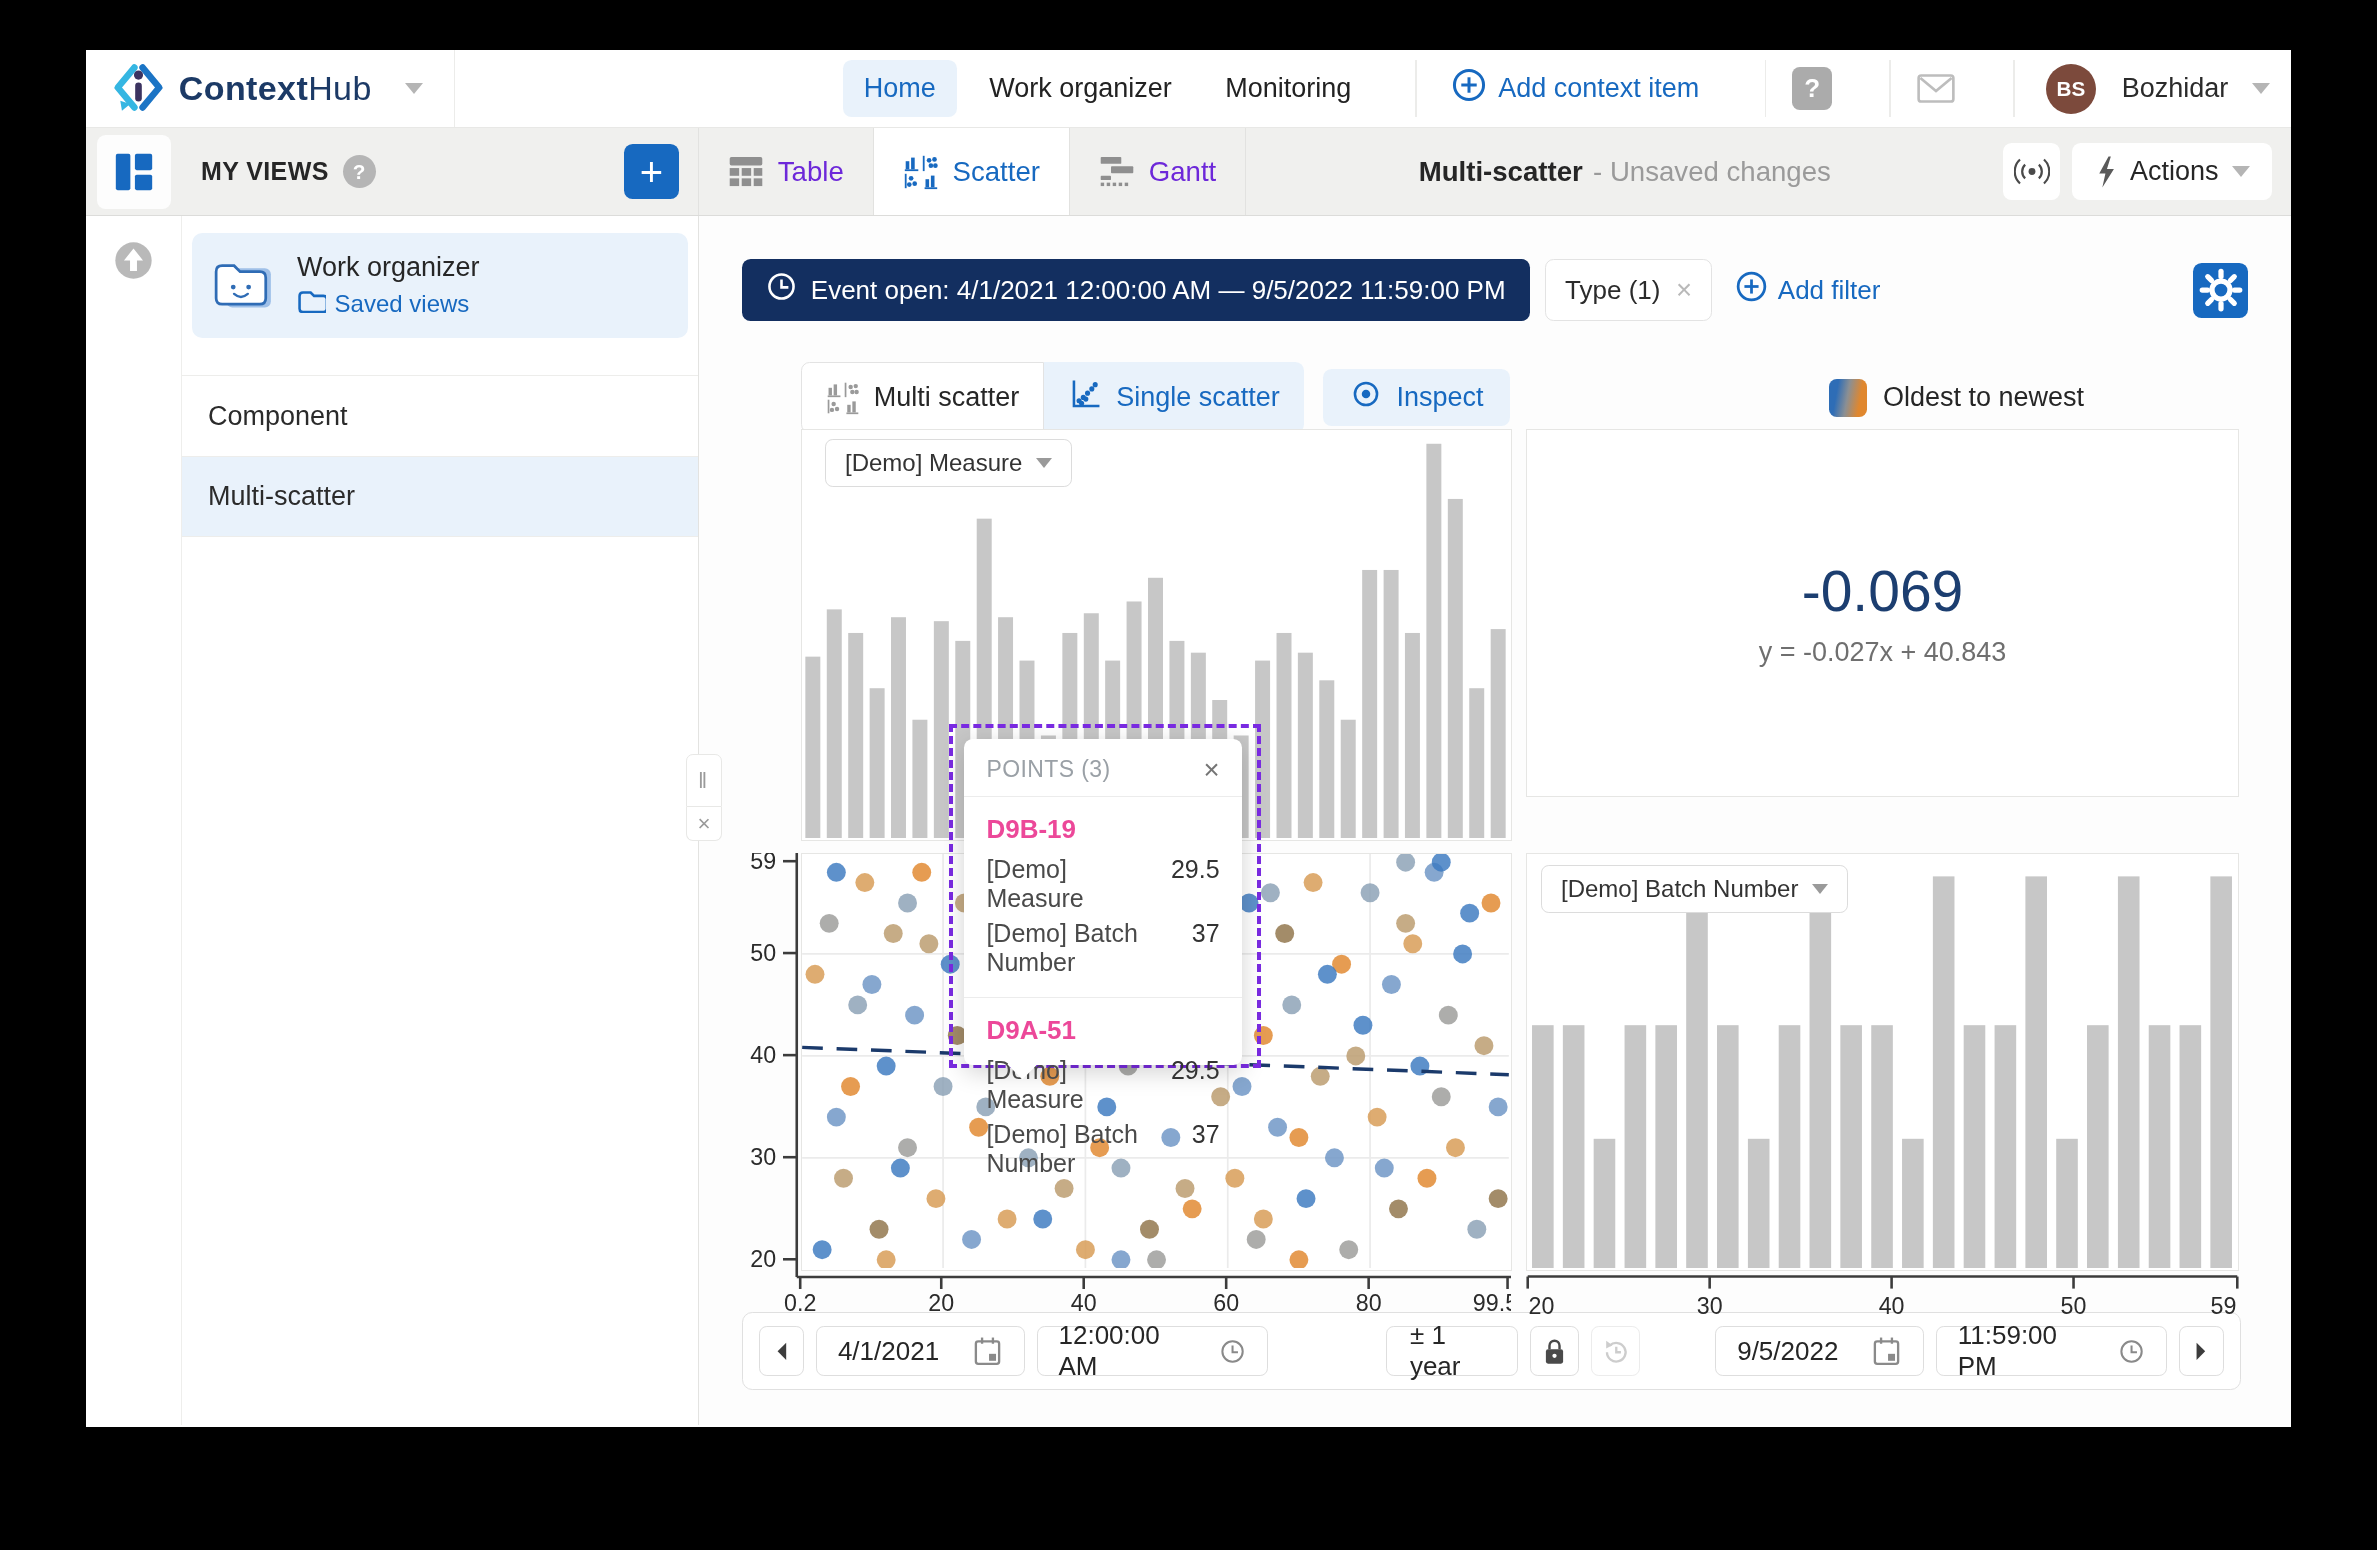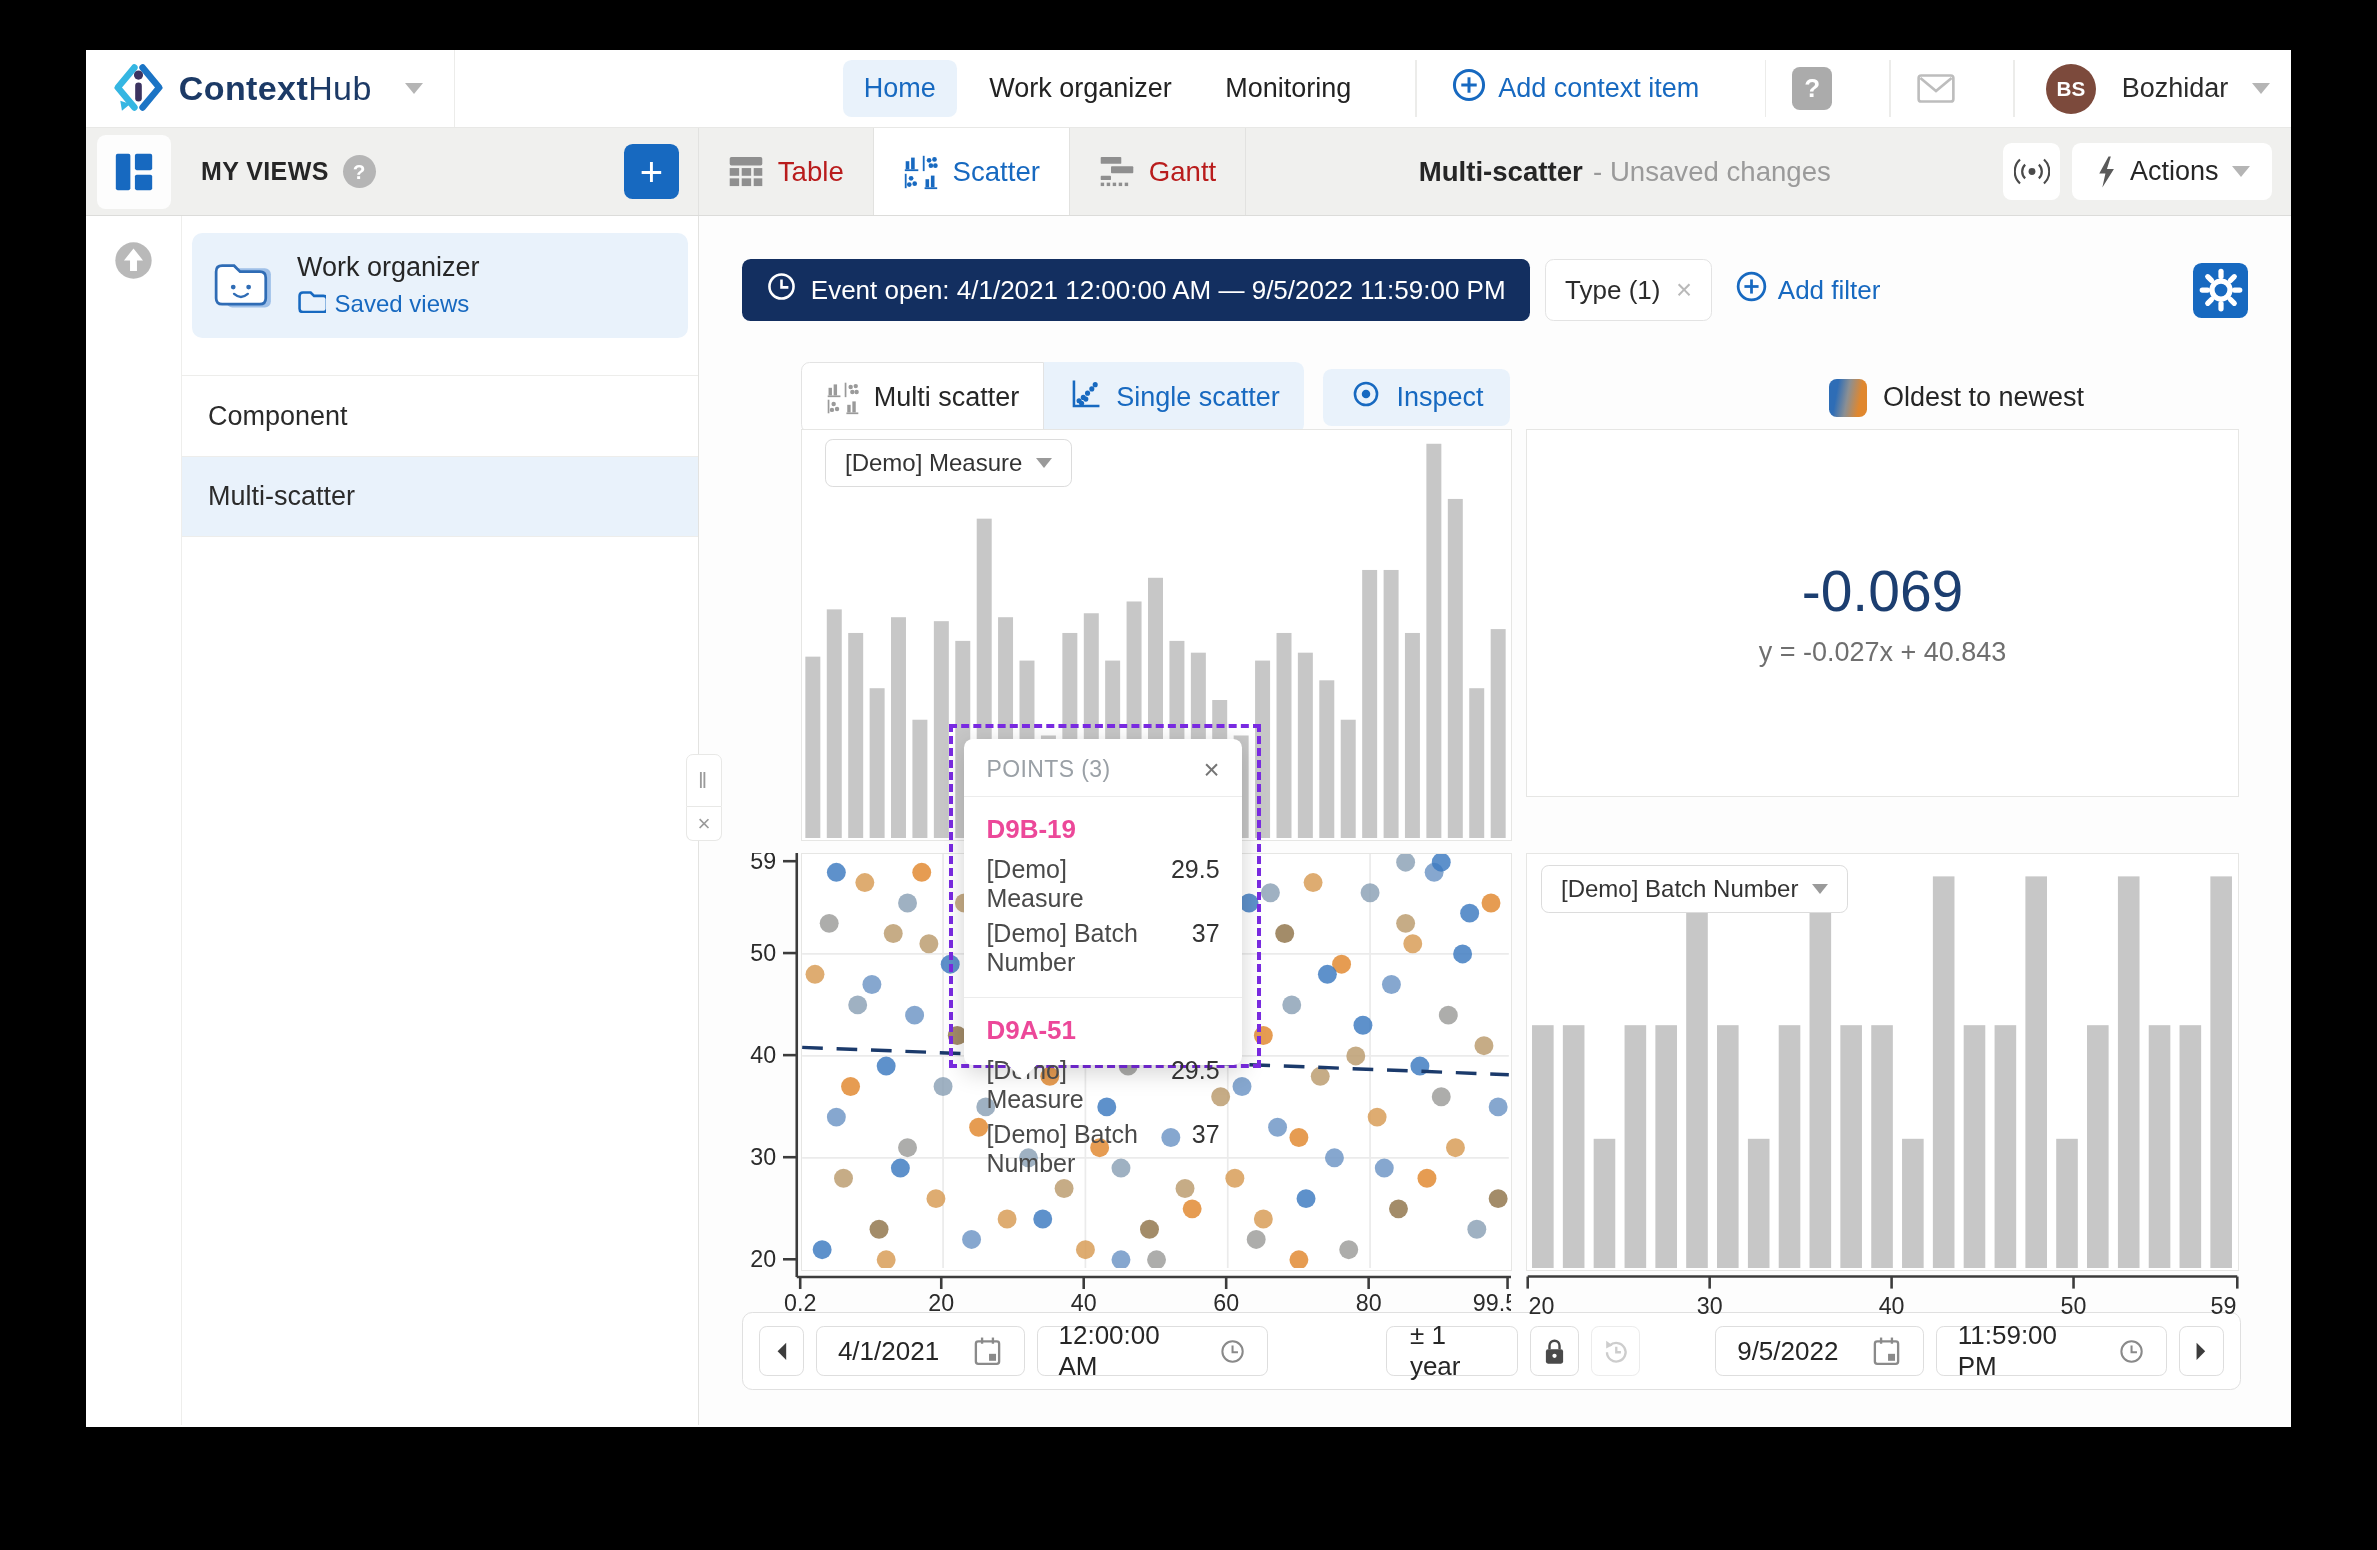--- a/index.html
+++ b/index.html
@@ -28,21 +28,21 @@
   
   #row2{height:88px;background:#f0f0ee;border-bottom:1.7px solid #dcdcda;display:flex;align-items:stretch;}
   .rail-col{width:96px;flex:none;display:flex;align-items:center;justify-content:center;}
   .rail-tile{width:74px;height:74px;background:#fdfdfd;border-radius:8.6px;display:flex;align-items:center;justify-content:center;}
   .sb-header{width:517px;flex:none;display:flex;align-items:center;padding:0 19px;border-right:1.7px solid #e2e2e0;}
   .sb-title{font-size:25px;font-weight:bold;letter-spacing:0.4px;color:#262626;}
   .help-circle{width:33px;height:33px;border-radius:50%;background:#b5b5b5;color:#fff;font-weight:bold;font-size:20.7px;
                display:flex;align-items:center;justify-content:center;margin-left:13.8px;}
   .plus-btn{margin-left:auto;width:55px;height:55px;background:#1769c0;border-radius:8.6px;color:#fff;font-size:40px;
             display:flex;align-items:center;justify-content:center;line-height:1;}
-  .tab{display:flex;align-items:center;gap:13.8px;font-size:27.6px;padding:0 29px;border-right:1.7px solid #e2e2e0;color:#b91c1c;}
+  .tab{display:flex;align-items:center;gap:13.8px;font-size:27.6px;padding:0 29px;border-right:1.7px solid #e2e2e0;color:#6d28d9;}
   .tab .t-icon{color:#8f8f8f;display:flex;}
   .tab.active{background:#fff;color:#1769c0;}
   .tab.active .t-icon{color:#1769c0;}
   .title-zone{flex:1;display:flex;align-items:center;justify-content:center;gap:10.3px;font-size:27.6px;}
   .vh-title{font-weight:bold;color:#262626;}
   .vh-status{color:#9a9a9a;}
   .hdr-btns{display:flex;align-items:center;gap:12px;margin-right:19px;}
   .icon-btn{height:57px;background:#fff;border-radius:8.6px;display:flex;align-items:center;justify-content:center;}
   .broadcast-btn{width:57px;}
   .actions-btn{padding:0 22.4px;gap:13px;font-size:27px;color:#262626;}

